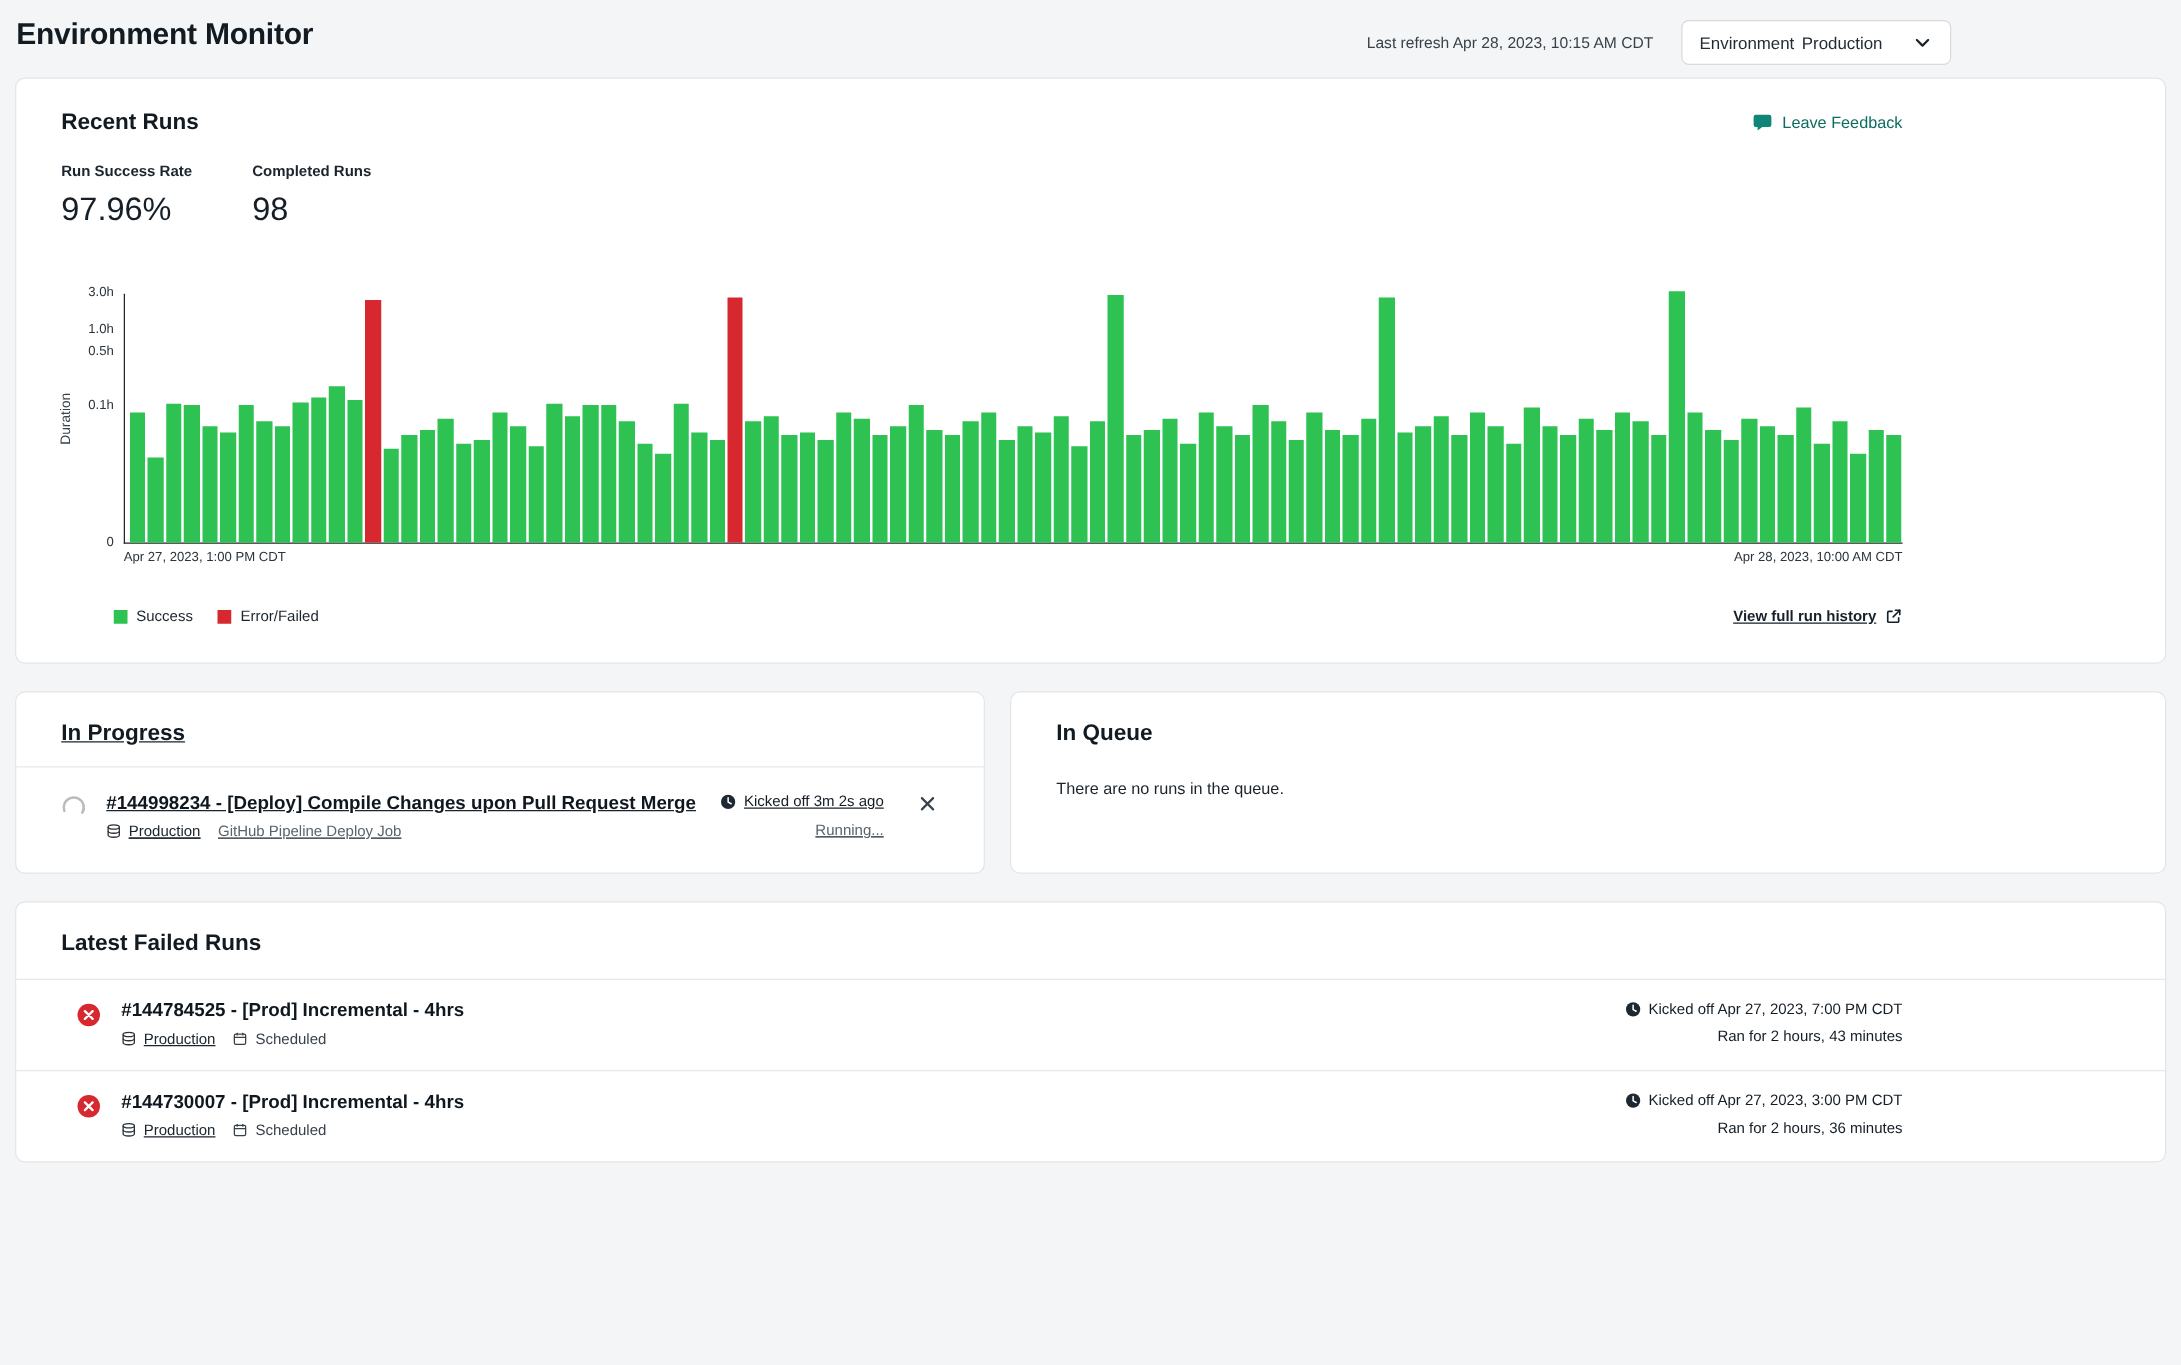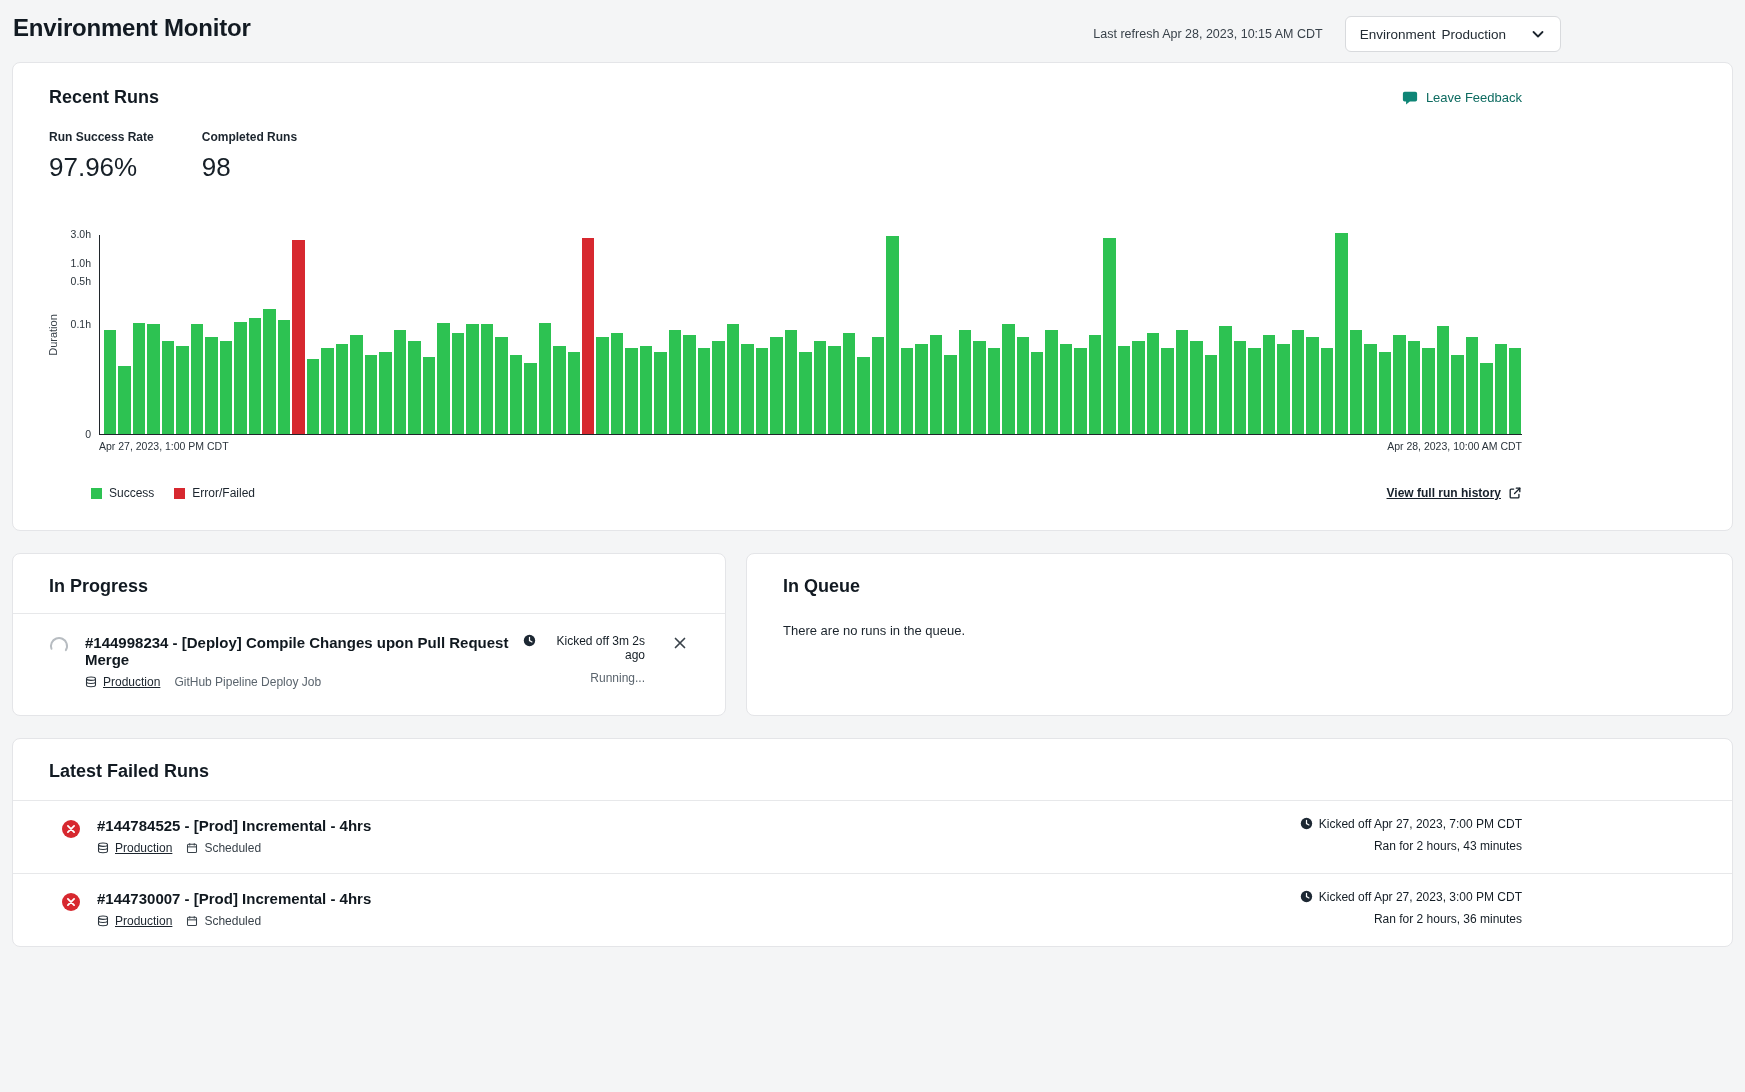--- a/index.html
+++ b/index.html
@@ -50,34 +50,34 @@
   .bar { flex: 1; min-width: 0; }
   .x-labels { display: flex; justify-content: space-between; margin: 5px 0 0 50px; font-size: 10.5px; color: #2b343c; align-items: center; }
   .legend-row { display: flex; justify-content: space-between; align-items: center; margin: 34px 0 0 42px; }
   .legend { display: flex; gap: 20px; }
   .legend-item { display: flex; align-items: center; gap: 7px; font-size: 12px; color: #1c252e; }
   .sq { width: 11px; height: 11px; display: inline-block; }
   .history-link { display: flex; gap: 7px; font-size: 12px; font-weight: 700; color: #16202a; text-decoration: underline; cursor: pointer; }
   
   .two-col { display: flex; gap: 20px; margin: 22px 12px 0; align-items: stretch; }
   .two-col .card { margin: 0; }
-  .progress-card { width: 714px; flex: none; }
+  .progress-card { width: 776px; flex: none; text-decoration: underline; }
   .queue-card { flex: 1; }
   .card-head { padding: 22px 36px 16px; }
   .divider { border-top: 1px solid #e7e8ea; }
   .run-row { display: flex; align-items: flex-start; padding: 20px 36px 26px; }
   .spinner { margin: 2px 16px 0 0; display: flex; }
   .run-title { font-size: 15px; font-weight: 700; color: #10181f; cursor: pointer; }
   .run-meta { display: flex; align-items: center; gap: 14px; margin-top: 7px; font-size: 12px; }
   .meta-item { display: flex; align-items: center; gap: 6px; }
   .env-link { color: #1c252e; text-decoration: underline; cursor: pointer; }
   .job-name, .trigger { color: #5a646d; }
   .trigger { color: #39424a; }
   .run-right { margin-left: auto; text-align: right; }
-  .kicked { display: flex; align-items: flex-start; justify-content: flex-end; gap: 6px; font-size: 12px; color: #141d25; }
+  .kicked { display: flex; align-items: center; justify-content: flex-end; gap: 6px; font-size: 12px; color: #141d25; }
   .running { font-size: 12px; color: #5a646d; margin-top: 9px; }
   .ranfor { font-size: 12px; color: #141d25; margin-top: 8px; }
   .close-btn { margin-left: 26px; background: none; border: none; padding: 2px; cursor: pointer; display: flex; }
   .queue-empty { font-size: 13px; color: #1b242c; margin: 10px 36px 0; }
   
   .failed-card { margin-top: 22px; margin-bottom: 12px; }
   .failed-head { padding: 22px 210px 18px 36px; }
   .subtitle { margin: 10px 0 0; font-size: 13px; color: #1b242c; }
   .failed-row { display: flex; align-items: flex-start; border-top: 1px solid #e7e8ea; padding: 16px 210px 18px 48px; }
   .err-ic { margin: 2px 16px 0 0; display: flex; }

